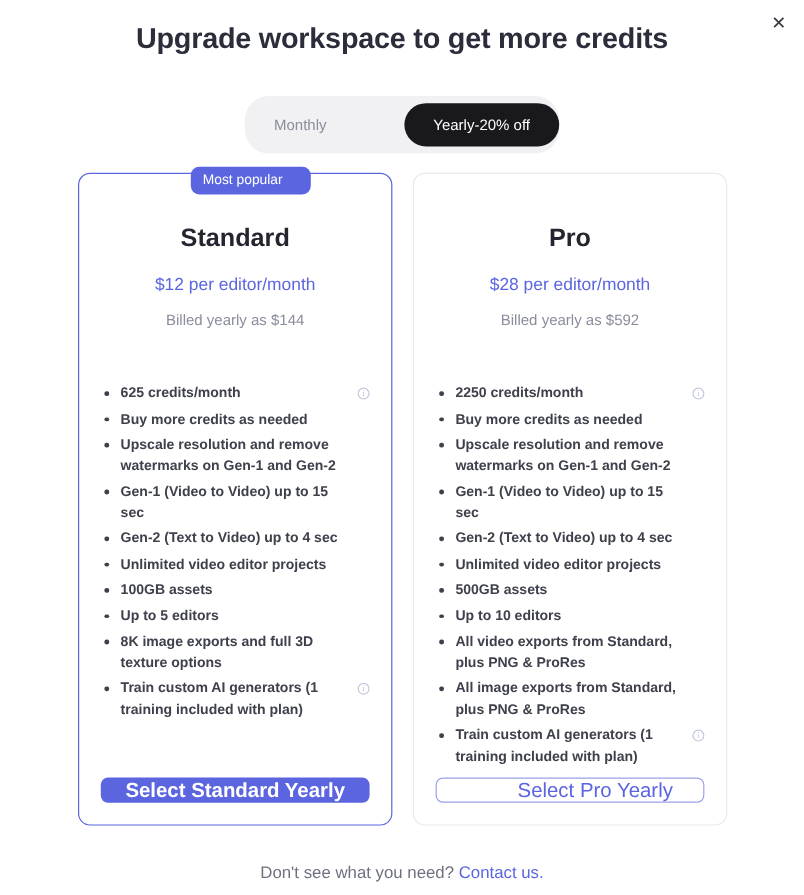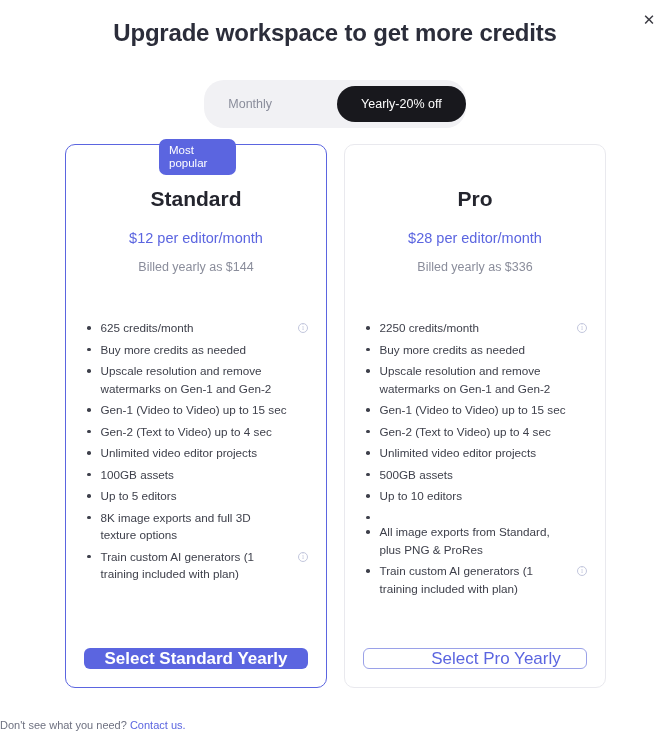--- a/index.html
+++ b/index.html
@@ -59,21 +59,21 @@
   }
   .card.featured { border: 1.6px solid #5b65e0; }
   .card.plain    { border: 1.3px solid #e9e9ee; }
 
   .badge {
     position: absolute; top: -6px; left: 93px;
     background: #5b65e0; color: #fff;
     font-size: 11.5px; line-height: 13px; font-weight: 500;
     border-radius: 7px;
     padding: 5px 23px 5px 10px;
-    width: 77px;
+    width: 100px;
   }
 
   .plan-name {
     text-align: center; font-size: 21px; font-weight: bold;
     color: #24252e; margin-top: 42px;
   }
   .plan-price {
     text-align: center; font-size: 14.5px;
     color: #5b65e0; margin-top: 19px;
   }
@@ -88,21 +88,21 @@
     display: flex; align-items: flex-start;
     font-size: 11.7px; line-height: 17.5px;
     color: #3e404b; margin-bottom: 4px;
     padding-right: 20px;
   }
   .bullet {
     flex: 0 0 auto; width: 3.5px; height: 3.5px;
     border-radius: 50%; background: #3e404b;
     margin: 7px 10px 0 3px;
   }
-  .feature-text { flex: 1 1 auto; }
+  .feature-text { flex: 1 1 auto; font-weight: bold; }
   .info-icon {
     position: absolute; right: 0; top: 4px;
     width: 10px; height: 10px; border-radius: 50%;
     border: 1px solid #c3c7dd; color: #c3c7dd;
     font-size: 7.5px; line-height: 8px; font-style: normal;
     text-align: center; font-family: "Liberation Serif", serif;
     cursor: pointer;
   }
 
   .cta {
@@ -111,21 +111,21 @@
     border-radius: 6px;
     font-size: 17px; font-weight: bold;
     display: flex; align-items: center; justify-content: center;
     cursor: pointer;
   }
   .cta.filled { background: #5b65e0; color: #ffffff; border: none; }
   .cta.outline { background: #ffffff; color: #5b65e0; border: 1.2px solid #9aa1e8; font-weight: normal; padding-left: 42px; }
 
   .footer {
     position: absolute; top: 719px; left: 0; width: 670px;
-    font-size: 11px; color: #6e7180;
+    text-align: center; font-size: 14px; color: #6e7180;
   }
   .footer a { color: #5b65e0; text-decoration: none; }
 </style>
 </head>
 <body>
 
 <div class="modal">
 
   <button class="close-btn">✕</button>
 
@@ -188,21 +188,21 @@
             <span class="feature-text">Train custom AI generators (1 training included with plan)</span>
             <i class="info-icon">i</i>
           </li>
         </ul>
       <button class="cta filled">Select Standard Yearly</button>
     </div>
 
     <div class="card plain">
       <div class="plan-name">Pro</div>
       <div class="plan-price">$28 per editor/month</div>
-      <div class="plan-billed">Billed yearly as $336</div>
+      <div class="plan-billed">Billed yearly as $592</div>
       <ul class="features" id="feat-1">
           <li class="feature">
             <span class="bullet"></span>
             <span class="feature-text">2250 credits/month</span>
             <i class="info-icon">i</i>
           </li>
           <li class="feature">
             <span class="bullet"></span>
             <span class="feature-text">Buy more credits as needed</span>
           </li>
@@ -225,20 +225,21 @@
           <li class="feature">
             <span class="bullet"></span>
             <span class="feature-text">500GB assets</span>
           </li>
           <li class="feature">
             <span class="bullet"></span>
             <span class="feature-text">Up to 10 editors</span>
           </li>
           <li class="feature">
             <span class="bullet"></span>
+            <span class="feature-text">All video exports from Standard, plus PNG &amp; ProRes</span>
           </li>
           <li class="feature">
             <span class="bullet"></span>
             <span class="feature-text">All image exports from Standard, plus PNG &amp; ProRes</span>
           </li>
           <li class="feature">
             <span class="bullet"></span>
             <span class="feature-text">Train custom AI generators (1 training included with plan)</span>
             <i class="info-icon">i</i>
           </li>

